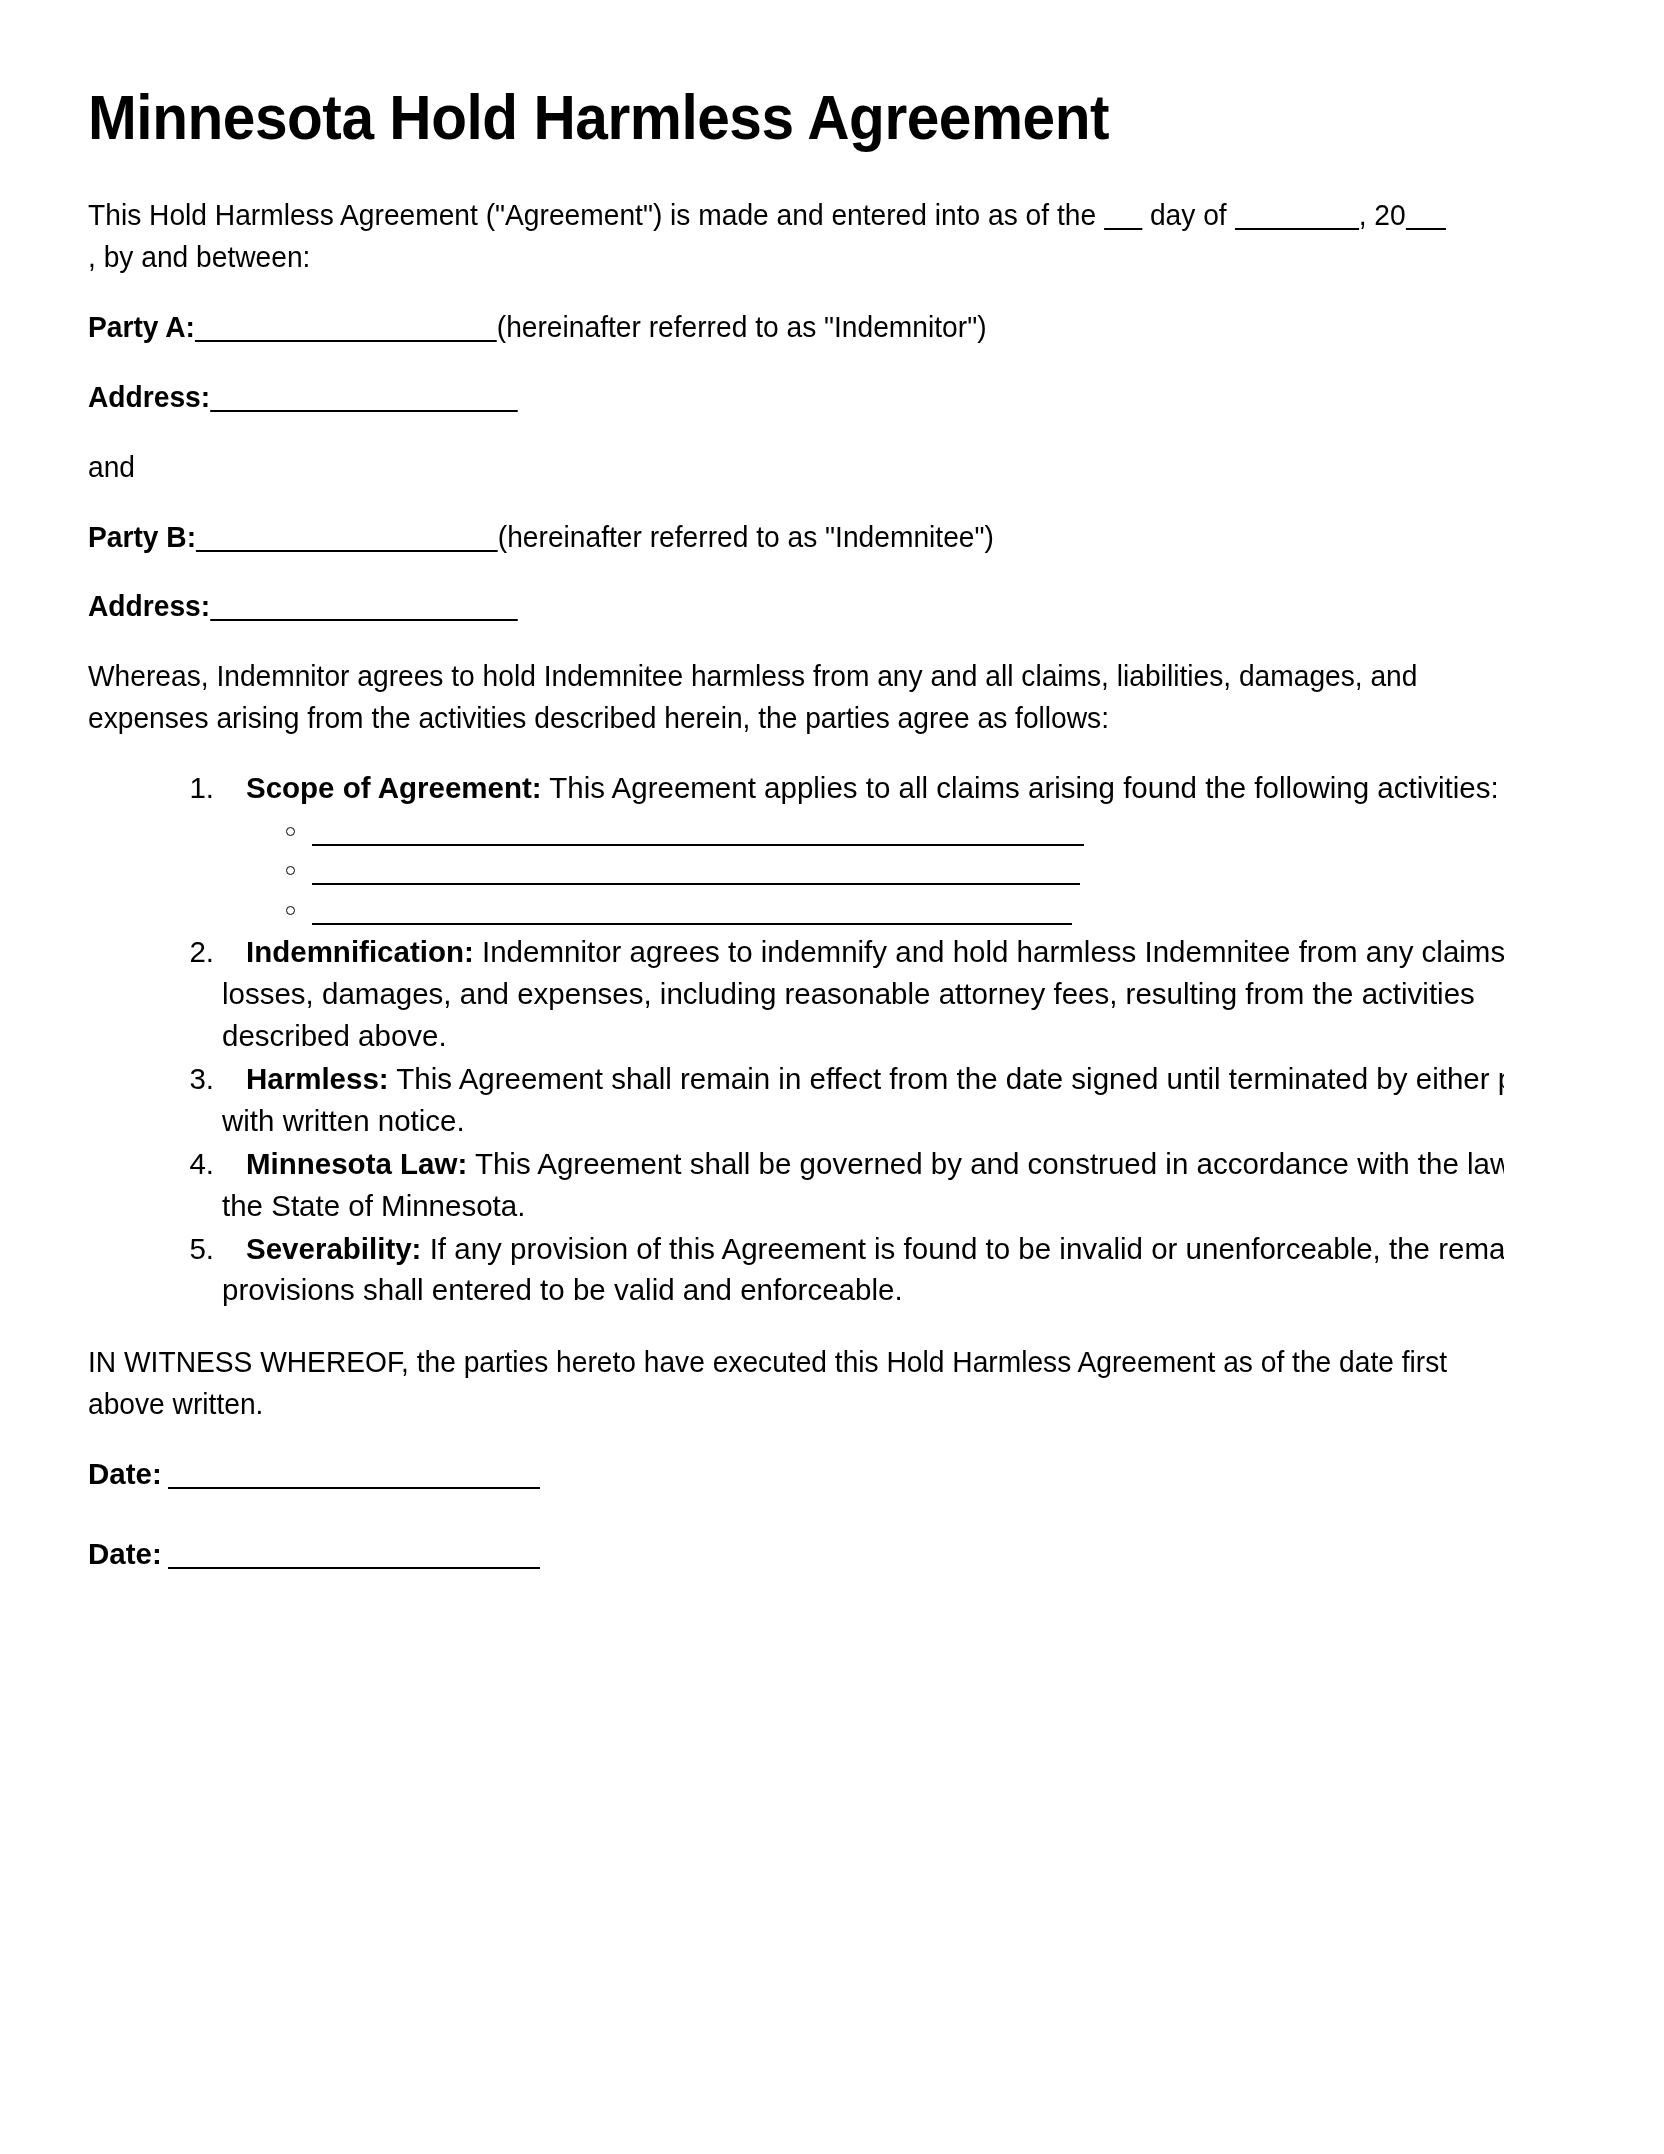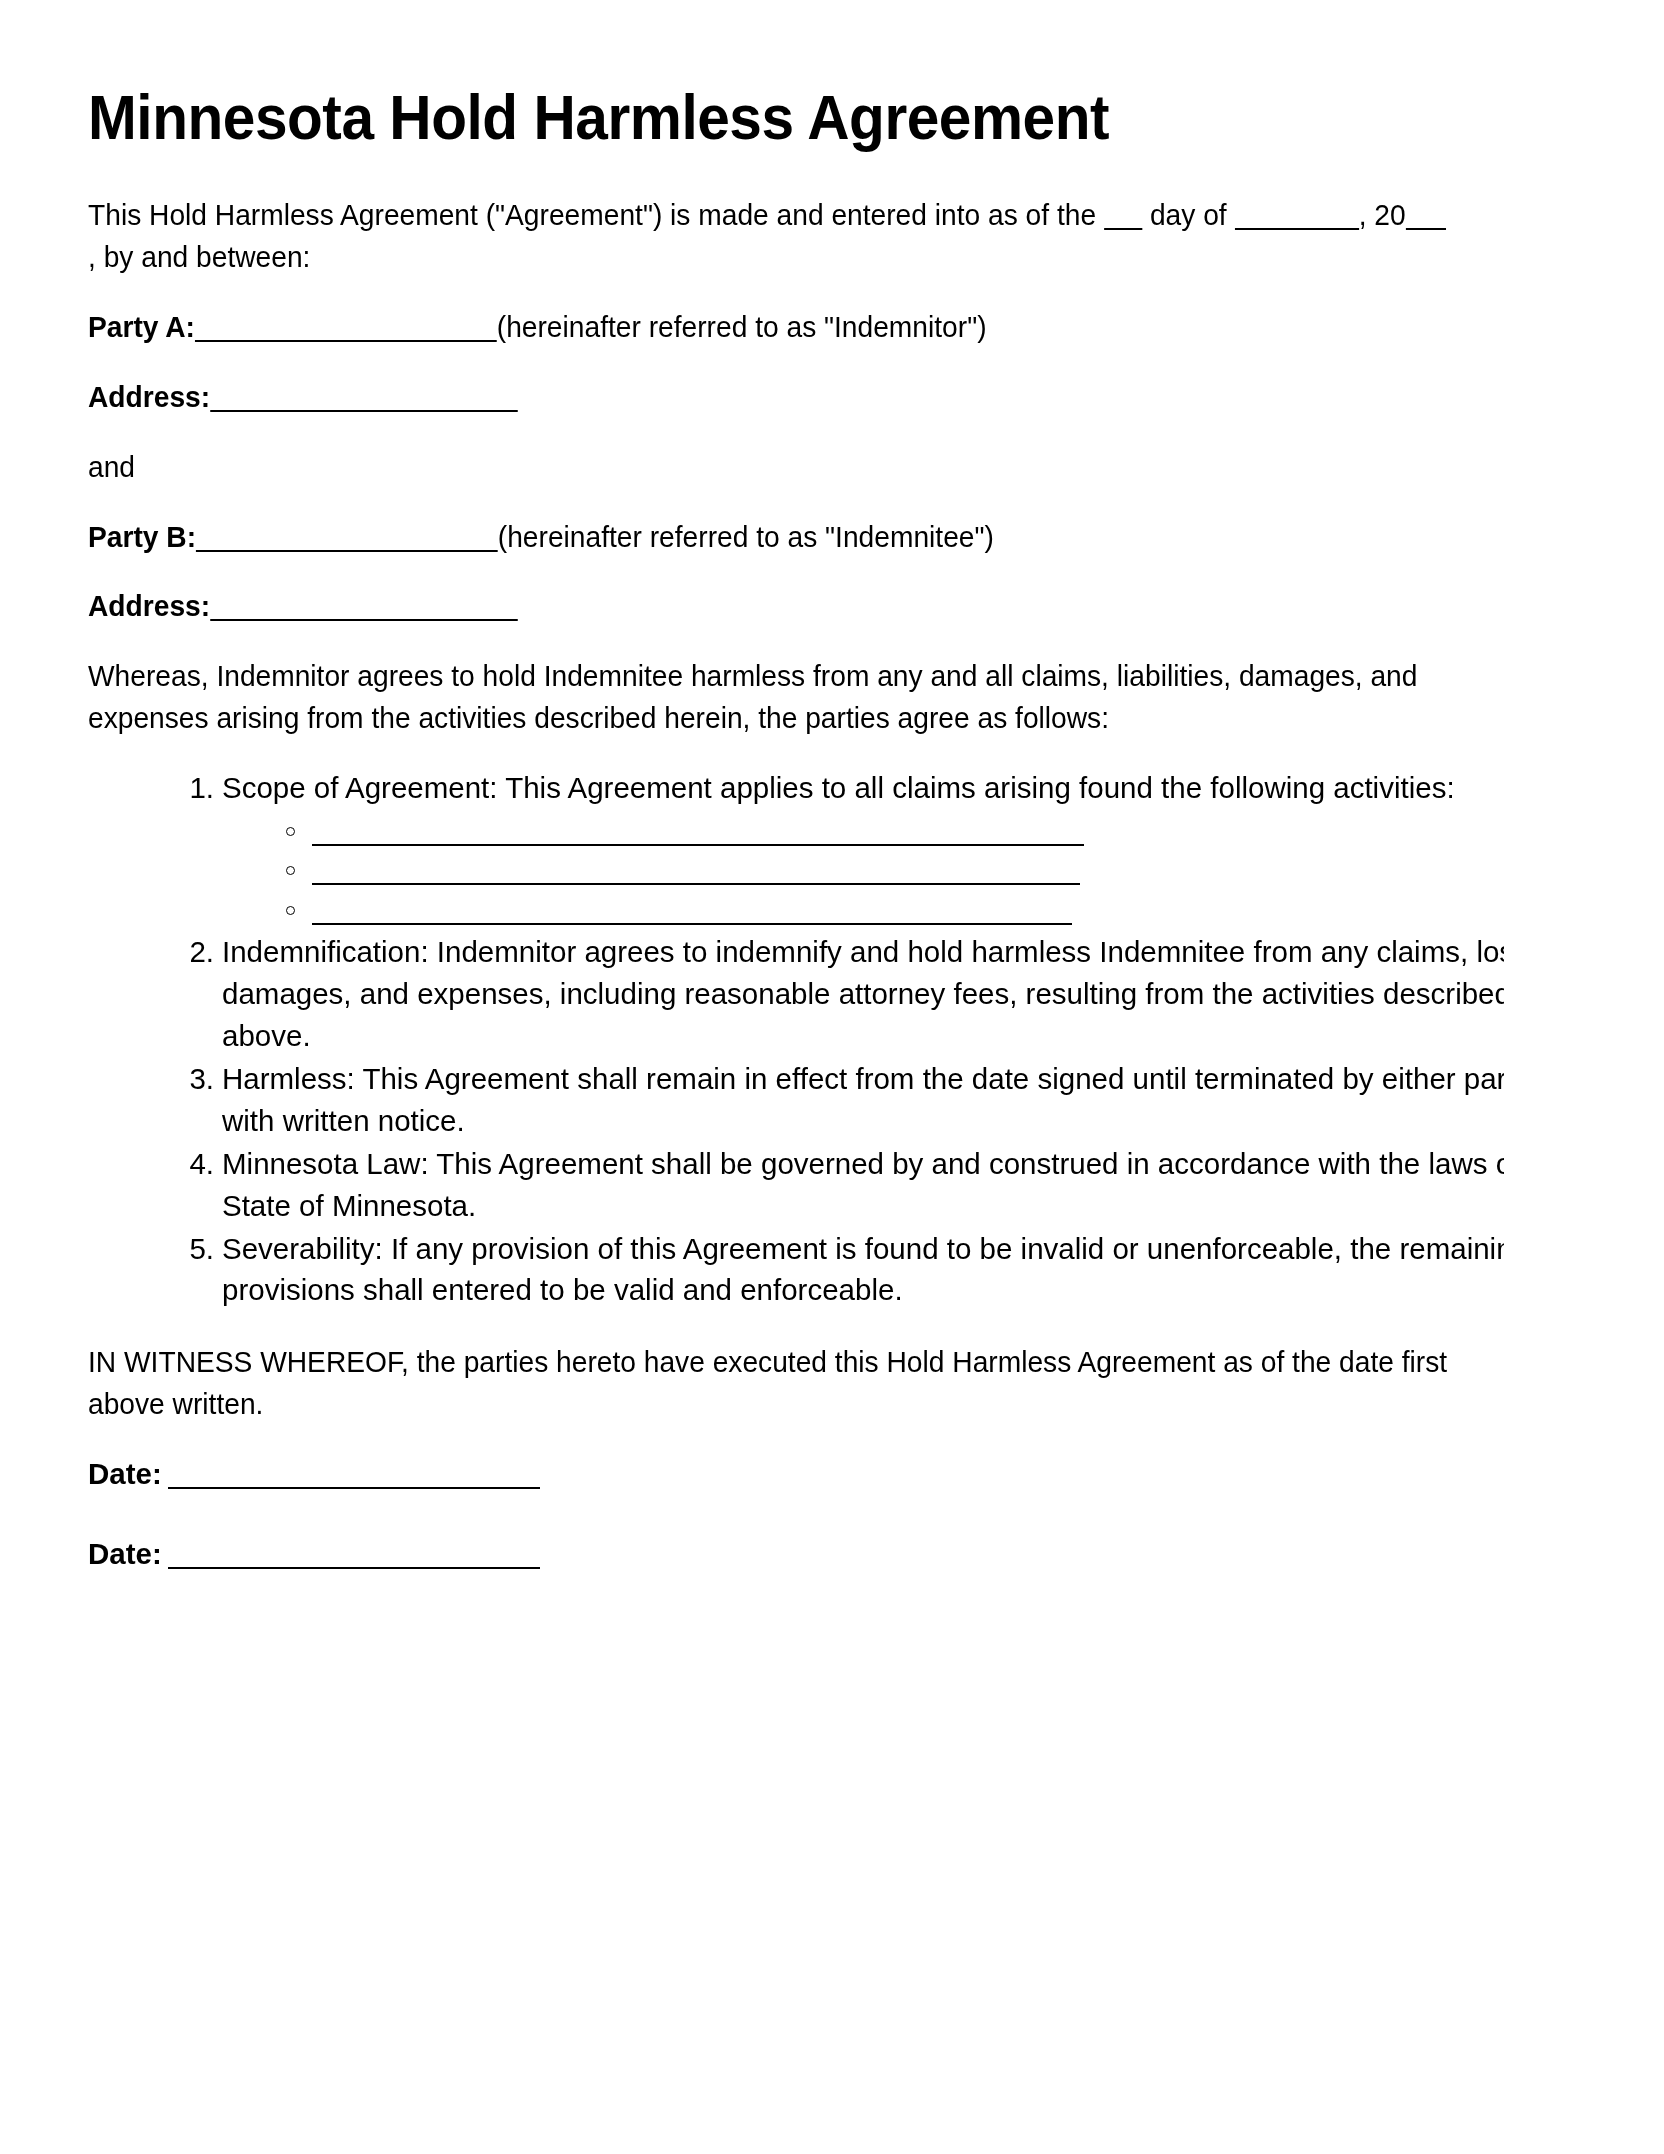--- a/index.html
+++ b/index.html
@@ -89,21 +89,21 @@
   }
   ol.clauses > li::before {
     content: counter(clause) ".";
     position: absolute;
     left: 0;
     top: 0;
     width: 30px;
     text-align: right;
     font-weight: normal;
   }
-  ol.clauses > li .clause-head { font-weight: normal; }
+  ol.clauses > li .clause-head { font-weight: bold; margin-left: 24px; }
 
   ul.activities {
     margin: 2px 0 2px 0;
     padding: 0 0 0 62px;
     list-style: none;
   }
   ul.activities > li {
     position: relative;
     padding-left: 28px;
     line-height: 1.34;

